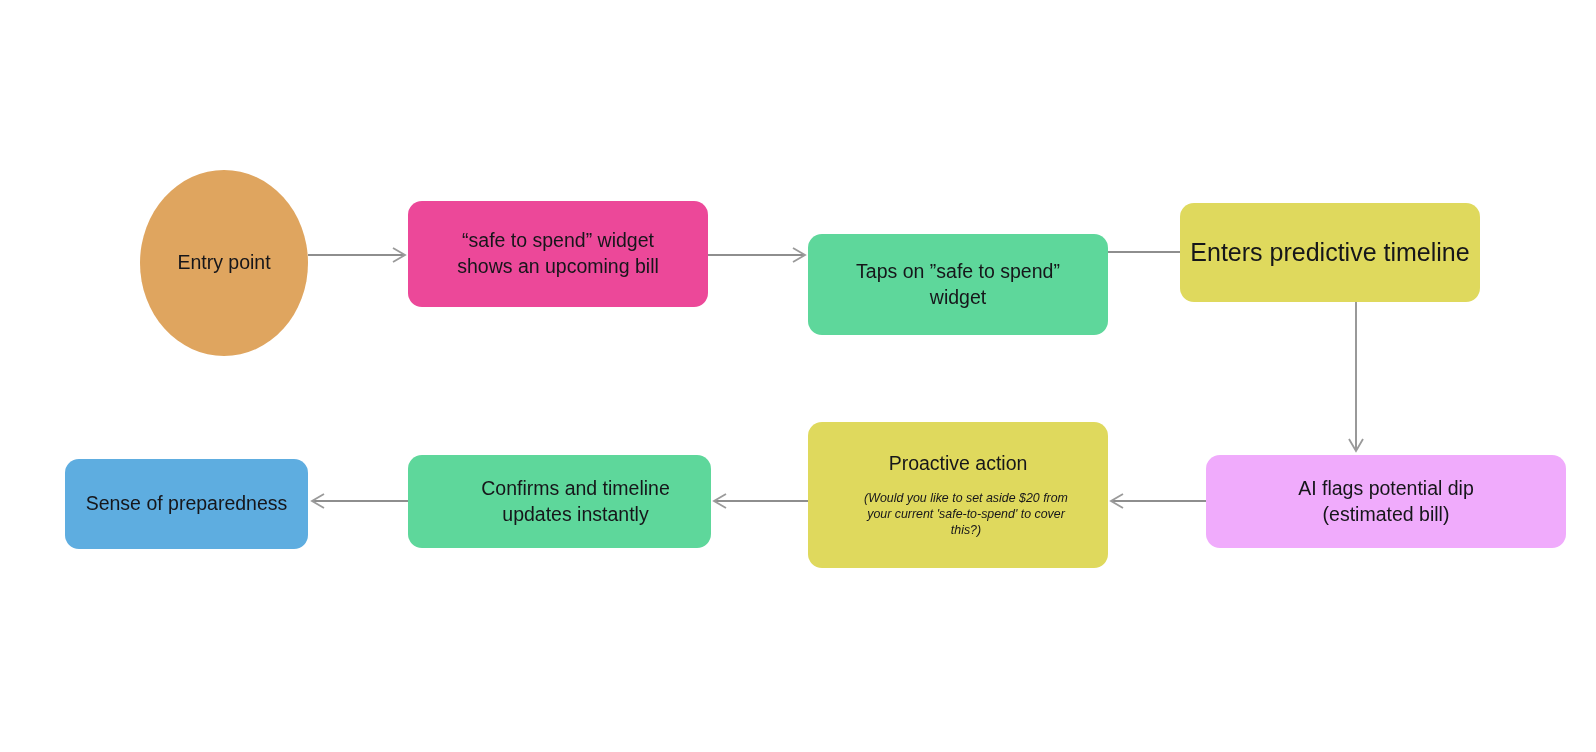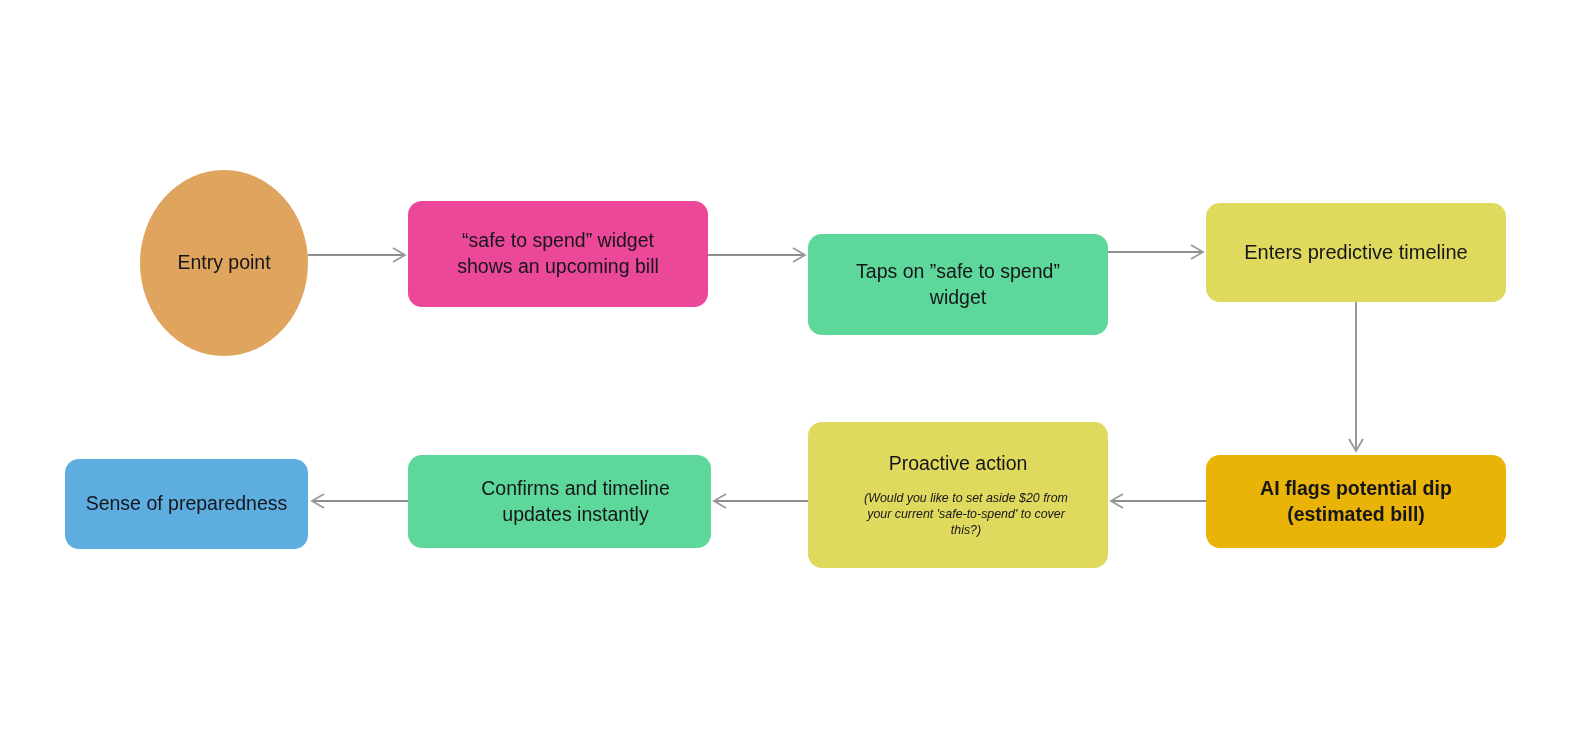--- a/index.html
+++ b/index.html
@@ -55,31 +55,30 @@
     font-size: 19.5px;
   }
   #node-taps-widget {
     left: 808px; top: 202px;
     width: 300px; height: 101px;
     background: #5ed79b;
     font-size: 19.5px;
     margin-top: 32px;
   }
   #node-predictive-timeline {
-    left: 1206px; top: 203px;
+    left: 1180px; top: 203px;
     width: 300px; height: 99px;
     background: #dfd95d;
-    font-size: 20px;
+    font-size: 25px;
   }
   #node-ai-flags-dip {
     left: 1206px; top: 455px;
-    width: 300px; height: 93px;
-    background: #eab308;
-    font-size: 19.5px;
-    font-weight: bold;
+    width: 360px; height: 93px;
+    background: #f0abfc;
+    font-size: 19.5px;
   }
   #node-proactive-action {
     left: 808px; top: 422px;
     width: 300px; height: 146px;
     background: #dfd95d;
     padding: 0 0;
   }
   #node-proactive-action .title {
     font-size: 19.5px;
     margin-bottom: 14px;

